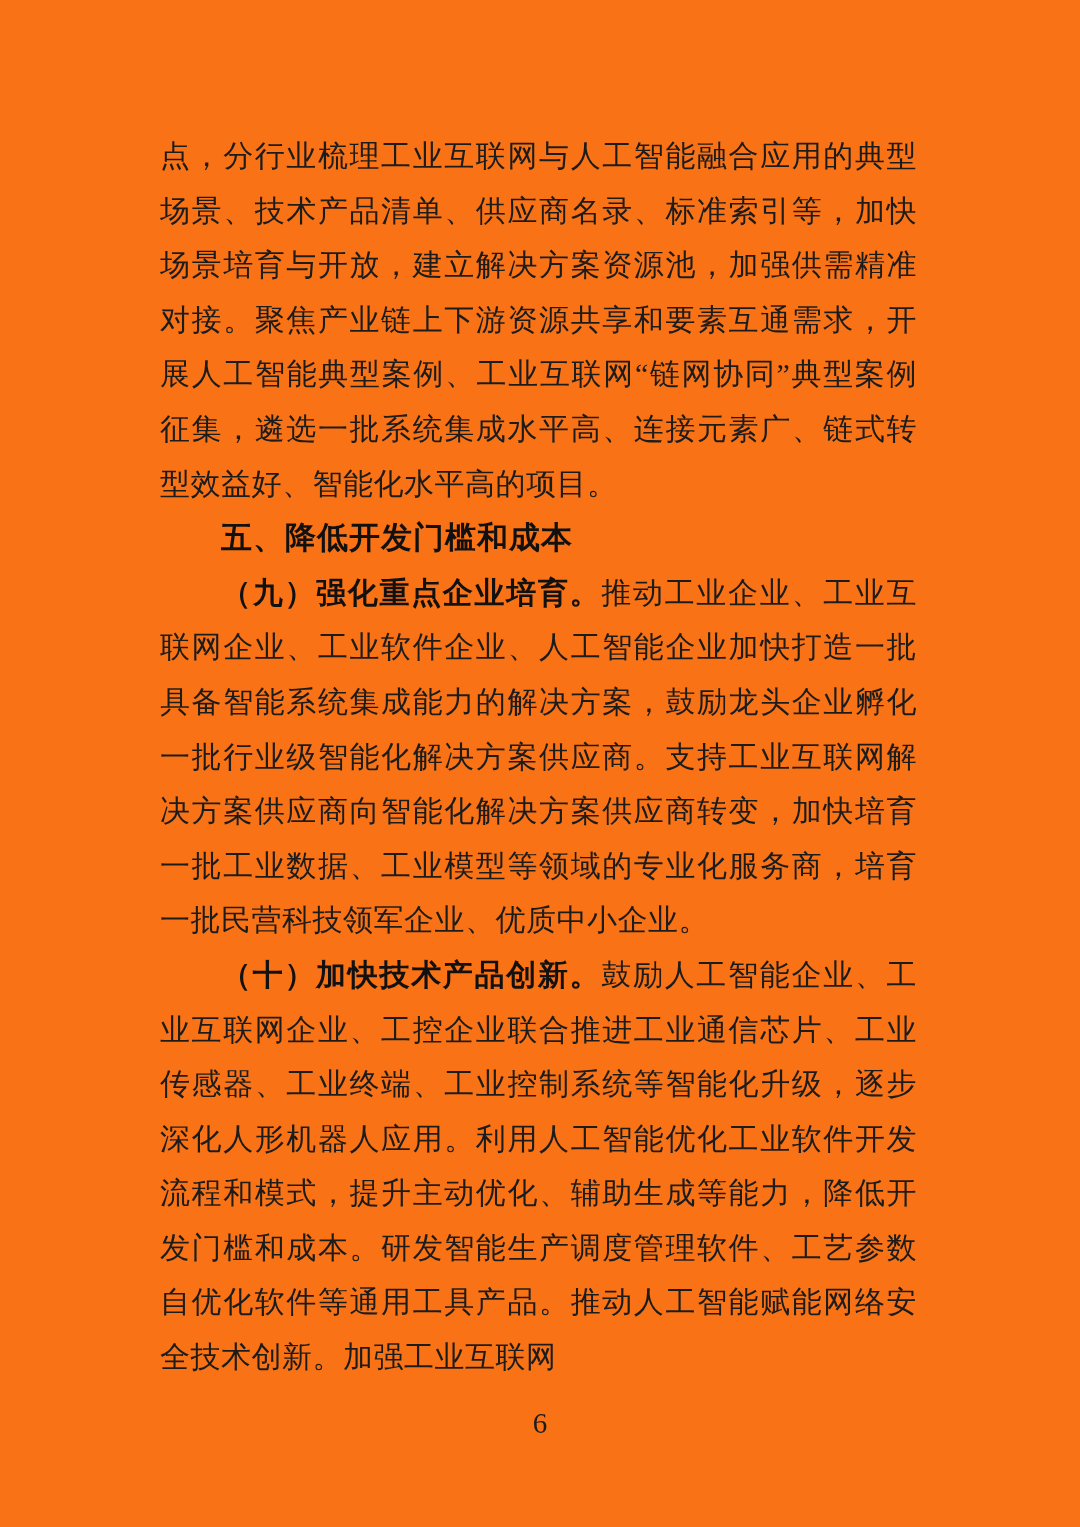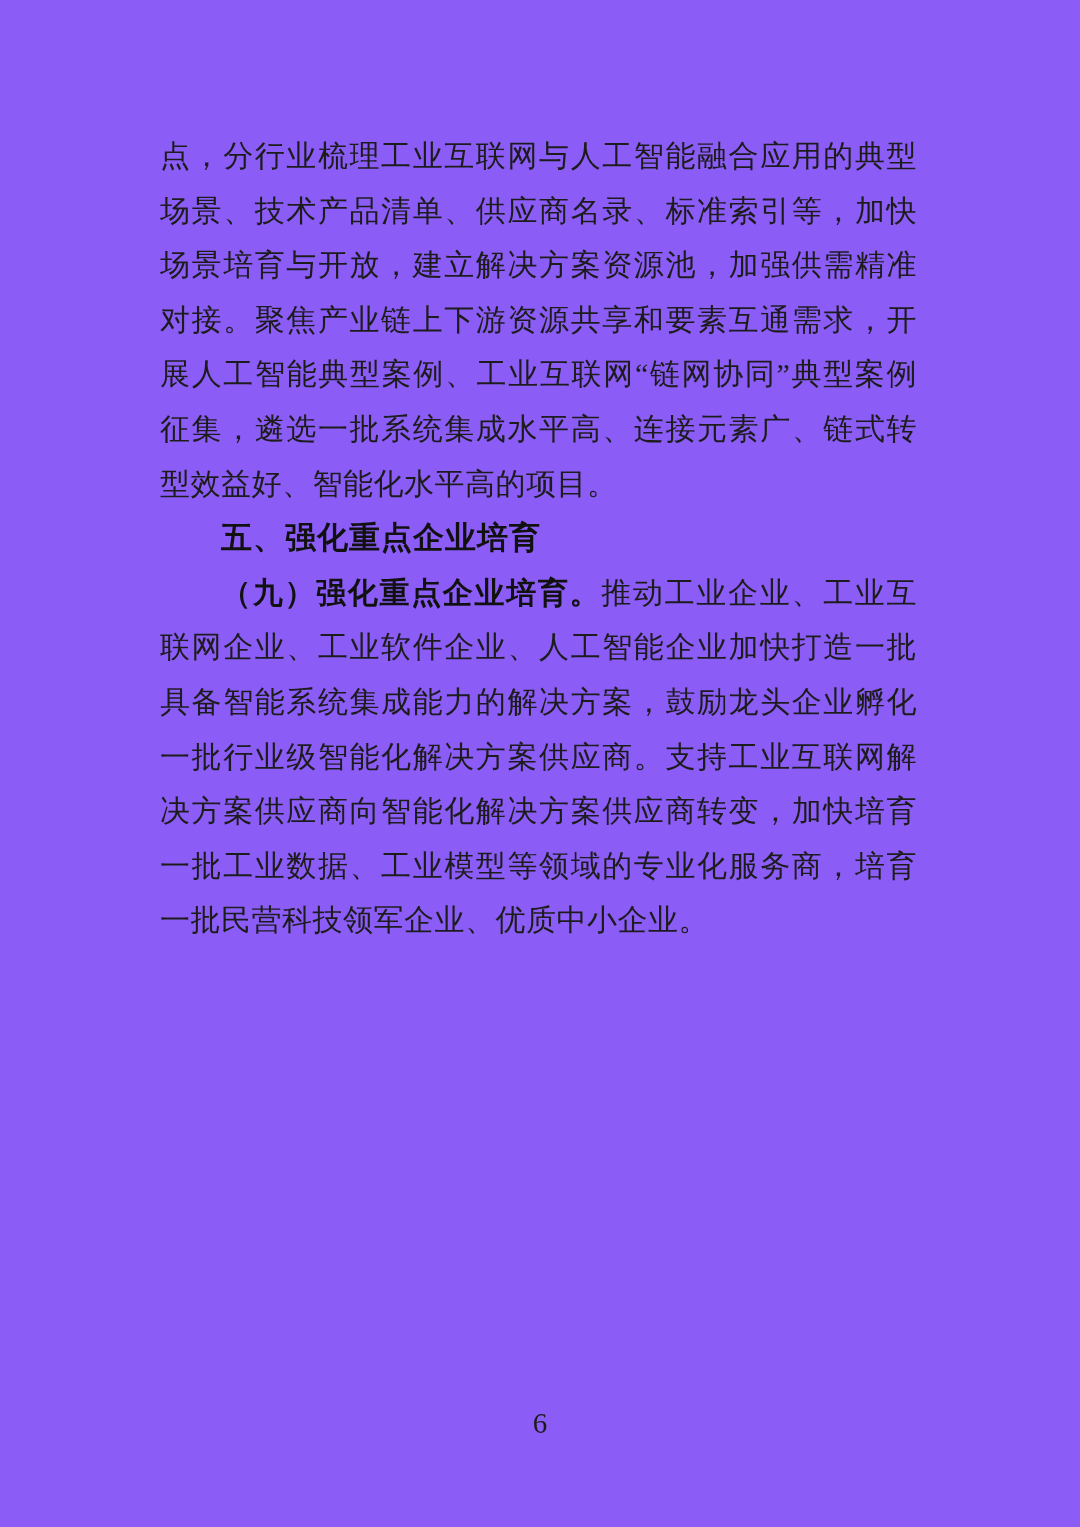--- a/index.html
+++ b/index.html
@@ -4,21 +4,21 @@
 <style>
   html, body {
     margin: 0;
     padding: 0;
     background: #ffffff;
   }
   .page {
     position: relative;
     width: 1080px;
     height: 1527px;
-    background: #8b5cf6;
+    background: #f97316;
     overflow: hidden;
     font-family: "Liberation Serif", "DejaVu Serif", serif;
     color: #1c1c1c;
   }
   .content {
     position: absolute;
     left: 160px;
     top: 129px;
     width: 757px;
   }
@@ -61,21 +61,22 @@
   }
 </style>
 </head>
 <body>
 
 <div class="page">
   <div class="content">
 
     <p class="body-para">点，分行业梳理工业互联网与人工智能融合应用的典型场景、技术产品清单、供应商名录、标准索引等，加快场景培育与开放，建立解决方案资源池，加强供需精准对接。聚焦产业链上下游资源共享和要素互通需求，开展人工智能典型案例、工业互联网“链网协同”典型案例征集，遴选一批系统集成水平高、连接元素广、链式转型效益好、智能化水平高的项目。</p>
 
-    <h2 class="section-heading">五、强化重点企业培育</h2>
+    <h2 class="section-heading">五、降低开发门槛和成本</h2>
 
     <p class="body-para indent"><span class="para-lead">（九）强化重点企业培育。</span><span>推动工业企业、工业互联网企业、工业软件企业、人工智能企业加快打造一批具备智能系统集成能力的解决方案，鼓励龙头企业孵化一批行业级智能化解决方案供应商。支持工业互联网解决方案供应商向智能化解决方案供应商转变，加快培育一批工业数据、工业模型等领域的专业化服务商，培育一批民营科技领军企业、优质中小企业。</span></p>
 
+    <p class="body-para indent"><span class="para-lead">（十）加快技术产品创新。</span><span>鼓励人工智能企业、工业互联网企业、工控企业联合推进工业通信芯片、工业传感器、工业终端、工业控制系统等智能化升级，逐步深化人形机器人应用。利用人工智能优化工业软件开发流程和模式，提升主动优化、辅助生成等能力，降低开发门槛和成本。研发智能生产调度管理软件、工艺参数自优化软件等通用工具产品。推动人工智能赋能网络安全技术创新。加强工业互联网</span></p>
 
   </div>
 
   <div class="page-number">6</div>
 </div>
 
 </body></html>

